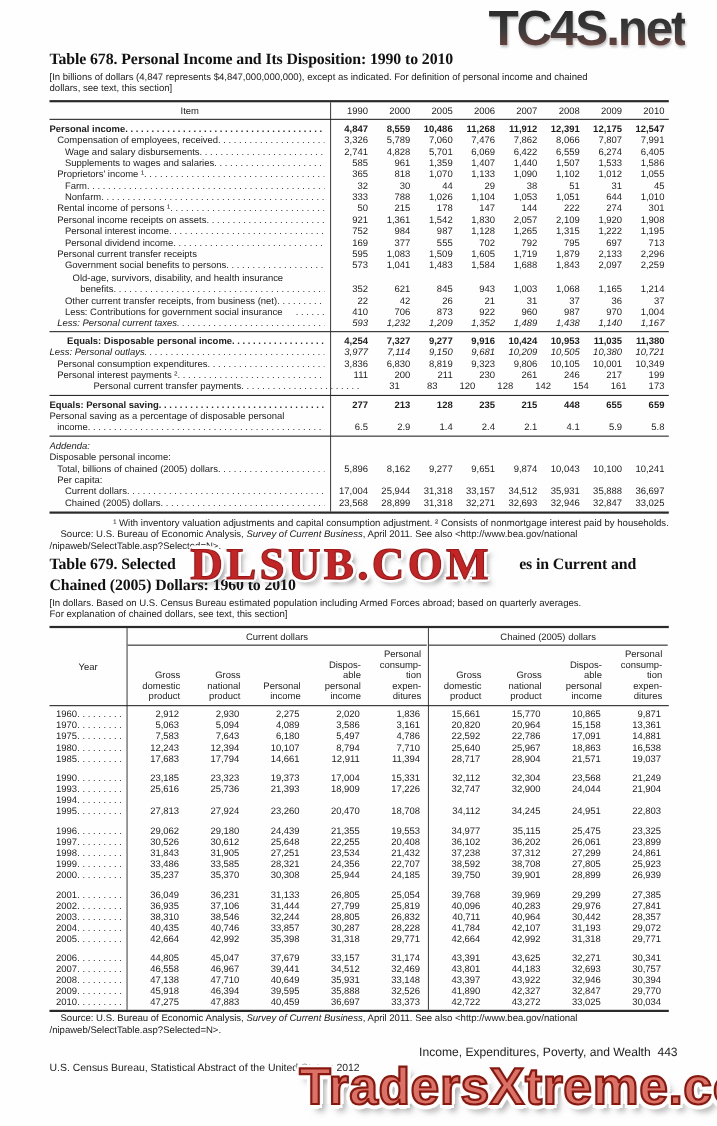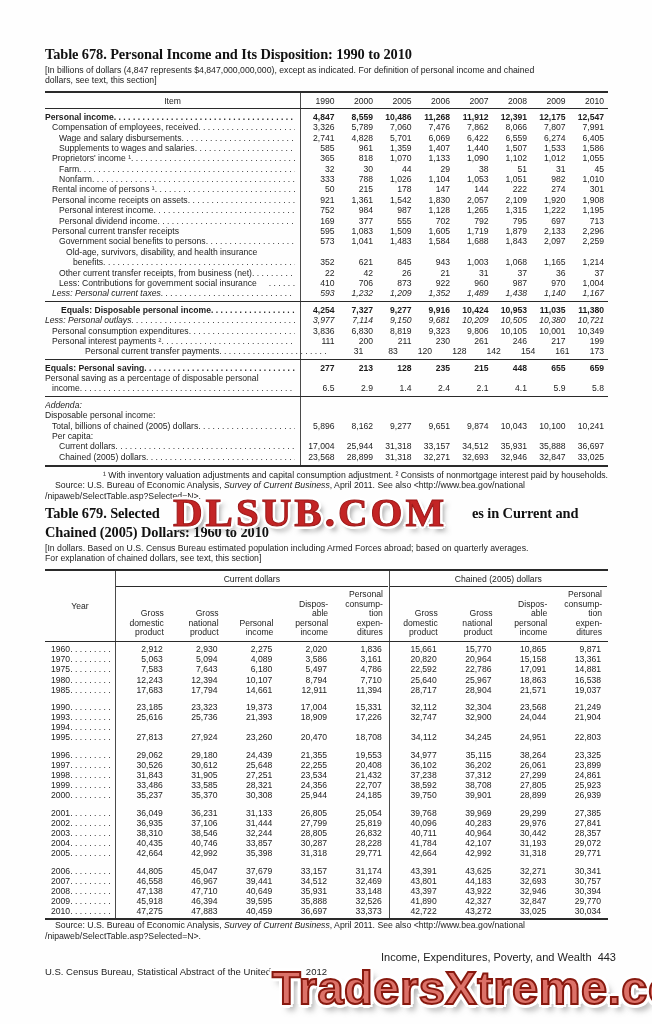--- a/index.html
+++ b/index.html
@@ -78,20 +78,21 @@
 
   
   .t679line1{position:relative;height:16px;}
   .t679line1 .tright{position:absolute;left:427px;top:0;}
 </style>
 </head>
 <body>
 
 <div class="page">
 
+  <div class="wm" id="wm-top">TC4S.net</div>
 
   <div class="sect" style="top:46px;">
     <h1 class="ttitle">Table 678. Personal Income and Its Disposition: 1990 to 2010</h1>
     <p class="note">[In billions of dollars (4,847 represents $4,847,000,000,000), except as indicated. For definition of personal income and chained
 dollars, see text, this section]</p>
 
     <div class="tbl" id="tbl678">
       <div class="thead">
         <div class="itemh">Item</div>
         <div class="vals" id="t678-years">
@@ -208,21 +209,21 @@
                 <span class="txt">Nonfarm</span>
                 <span class="leader"></span>
               </div>
               <div class="vals">
                 <div class="v">333</div>
                 <div class="v">788</div>
                 <div class="v">1,026</div>
                 <div class="v">1,104</div>
                 <div class="v">1,053</div>
                 <div class="v">1,051</div>
-                <div class="v">982</div>
+                <div class="v">644</div>
                 <div class="v">1,010</div>
               </div>
             </div>
             <div class="row">
               <div class="lbl" style="padding-left: 7px;">
                 <span class="txt">Rental income of persons ¹</span>
                 <span class="leader"></span>
               </div>
               <div class="vals">
                 <div class="v">50</div>
@@ -785,21 +786,21 @@
                 <span class="leader"></span>
               </div>
               <div class="t9vals">
                 <div class="tval">29,062</div>
                 <div class="tval">29,180</div>
                 <div class="tval">24,439</div>
                 <div class="tval">21,355</div>
                 <div class="tval">19,553</div>
                 <div class="tval">34,977</div>
                 <div class="tval">35,115</div>
-                <div class="tval">38,264</div>
+                <div class="tval">25,475</div>
                 <div class="tval">23,325</div>
               </div>
             </div>
             <div class="t9row">
               <div class="ycell">
                 <span class="txt">1997</span>
                 <span class="leader"></span>
               </div>
               <div class="t9vals">
                 <div class="tval">30,526</div>

